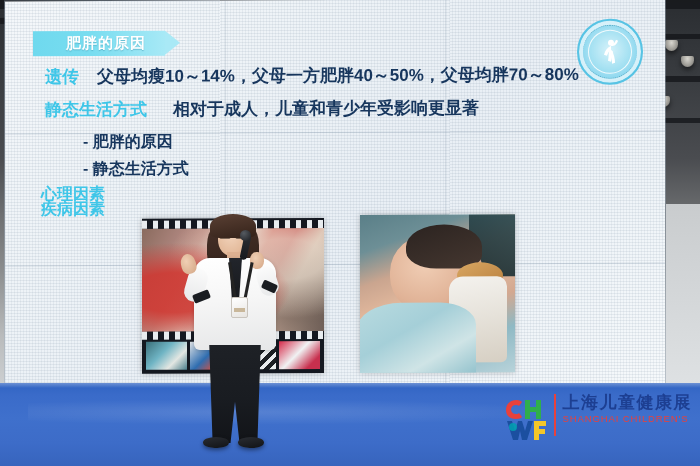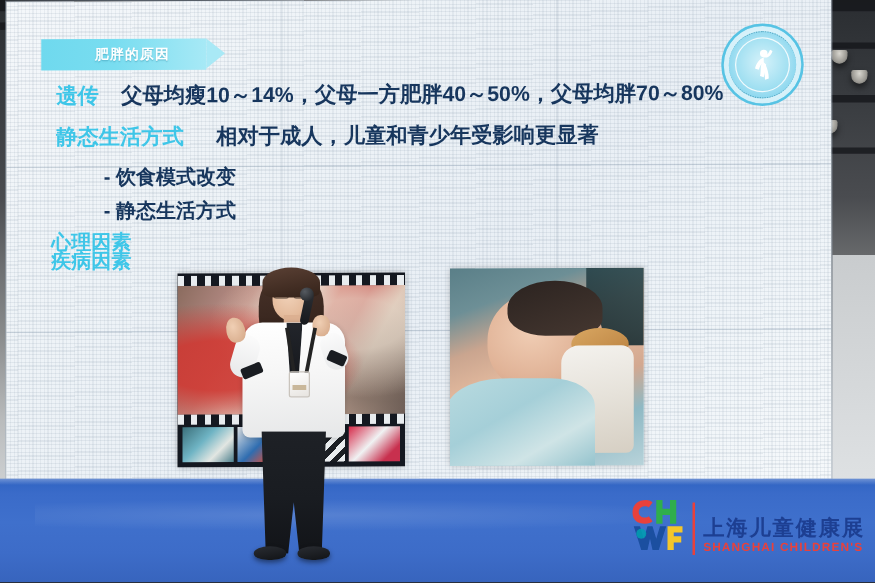--- a/index.html
+++ b/index.html
@@ -114,21 +114,21 @@
   .title-banner .arrow-tip {
     position: absolute;
     right: -15px; top: 0;
     width: 0; height: 0;
     border-top: 12.5px solid transparent;
     border-bottom: 12.5px solid transparent;
     border-left: 15px solid #a9e9f6;
   }
   .title-banner-text {
     color: #ffffff;
-    font-size: 11px;
+    font-size: 15px;
     font-weight: 700;
     letter-spacing: 1px;
     text-shadow: 0 1px 1px rgba(60,150,175,.5);
     white-space: nowrap;
     margin-left: 14px;
   }
 
   .line {
     position: absolute;
     white-space: nowrap;
@@ -440,21 +440,21 @@
     box-shadow: 0 2px 4px rgba(0,0,0,.45);
   }
   .sp-shoe-l { left: 203px; }
   .sp-shoe-r { left: 238px; }
 
   
   .event-logo {
     position: absolute;
     right: 8px; bottom: 22px;
     display: flex;
-    align-items: flex-end;
+    align-items: flex-start;
     gap: 7px;
     z-index: 7;
   }
   .logo-mark {
     position: relative;
     width: 44px; height: 50px;
   }
   .logo-divider {
     width: 2px;
     height: 42px;
@@ -464,21 +464,21 @@
   .logo-cn {
     color: #1d3f92;
     font-size: 17px;
     font-weight: 700;
     letter-spacing: 1.5px;
     white-space: nowrap;
   }
   .logo-en1, .logo-en2 {
     color: #e8413c;
     font-size: 9.5px;
-    font-weight: 700;
+    font-weight: 400;
     letter-spacing: .9px;
     white-space: nowrap;
     margin-top: 2px;
   }
 </style>
 </head>
 <body>
 
 <div id="stage">
 
@@ -508,21 +508,21 @@
       </div>
 
       <div class="line l-heredity">
         <span class="lbl-cyan">遗传</span><span class="gapx"></span><span class="txt-navy">父母均瘦10～14%，父母一方肥胖40～50%，父母均胖70～80%</span>
       </div>
 
       <div class="line l-env">
         <span class="lbl-cyan">静态生活方式</span><span class="gapx-wide"></span><span class="txt-navy">相对于成人，儿童和青少年受影响更显著</span>
       </div>
 
-      <div class="line l-b1 txt-navy">- 饮食模式改变</div>
+      <div class="line l-b1 txt-navy">- 肥胖的原因</div>
       <div class="line l-b2 txt-navy">- 静态生活方式</div>
 
       <div class="line l-psy lbl-cyan">心理因素</div>
       <div class="line l-dis lbl-cyan">疾病因素</div>
 
       <div class="emblem">
         <div class="emblem-inner"></div>
         <div class="emblem-ring-text"></div>
         <svg class="emblem-figure" viewBox="0 0 20 26">
           <circle cx="11" cy="4" r="3" fill="#ffffff"></circle>

